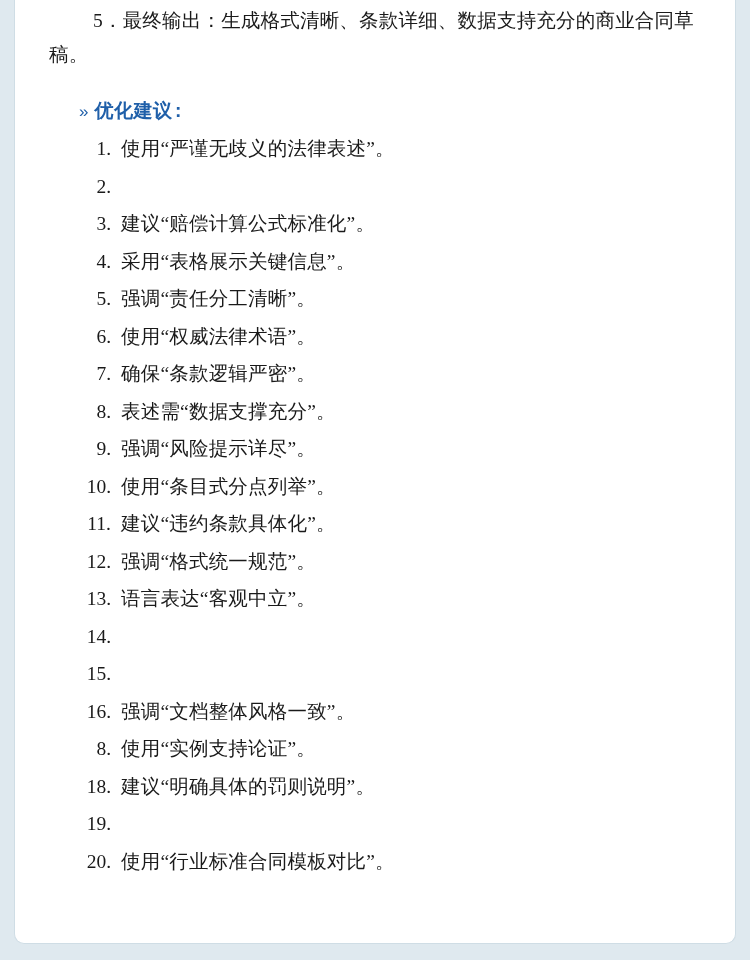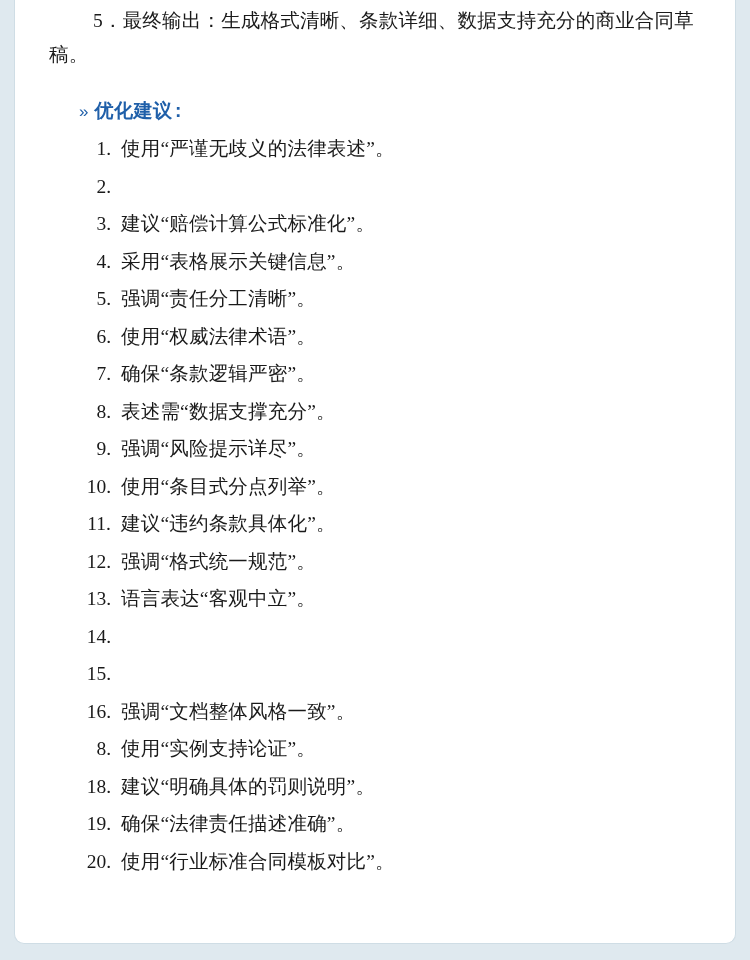--- a/index.html
+++ b/index.html
@@ -158,21 +158,20 @@
       <li>
         <span class="num">8.</span>
         <span class="txt">使用“实例支持论证”。</span>
       </li>
       <li>
         <span class="num">18.</span>
         <span class="txt">建议“明确具体的罚则说明”。</span>
       </li>
       <li>
         <span class="num">19.</span>
-        <span class="txt">确保“法律责任描述准确”。</span>
       </li>
       <li>
         <span class="num">20.</span>
         <span class="txt">使用“行业标准合同模板对比”。</span>
       </li>
     </ol>
 
   </div>
 </div>
 

